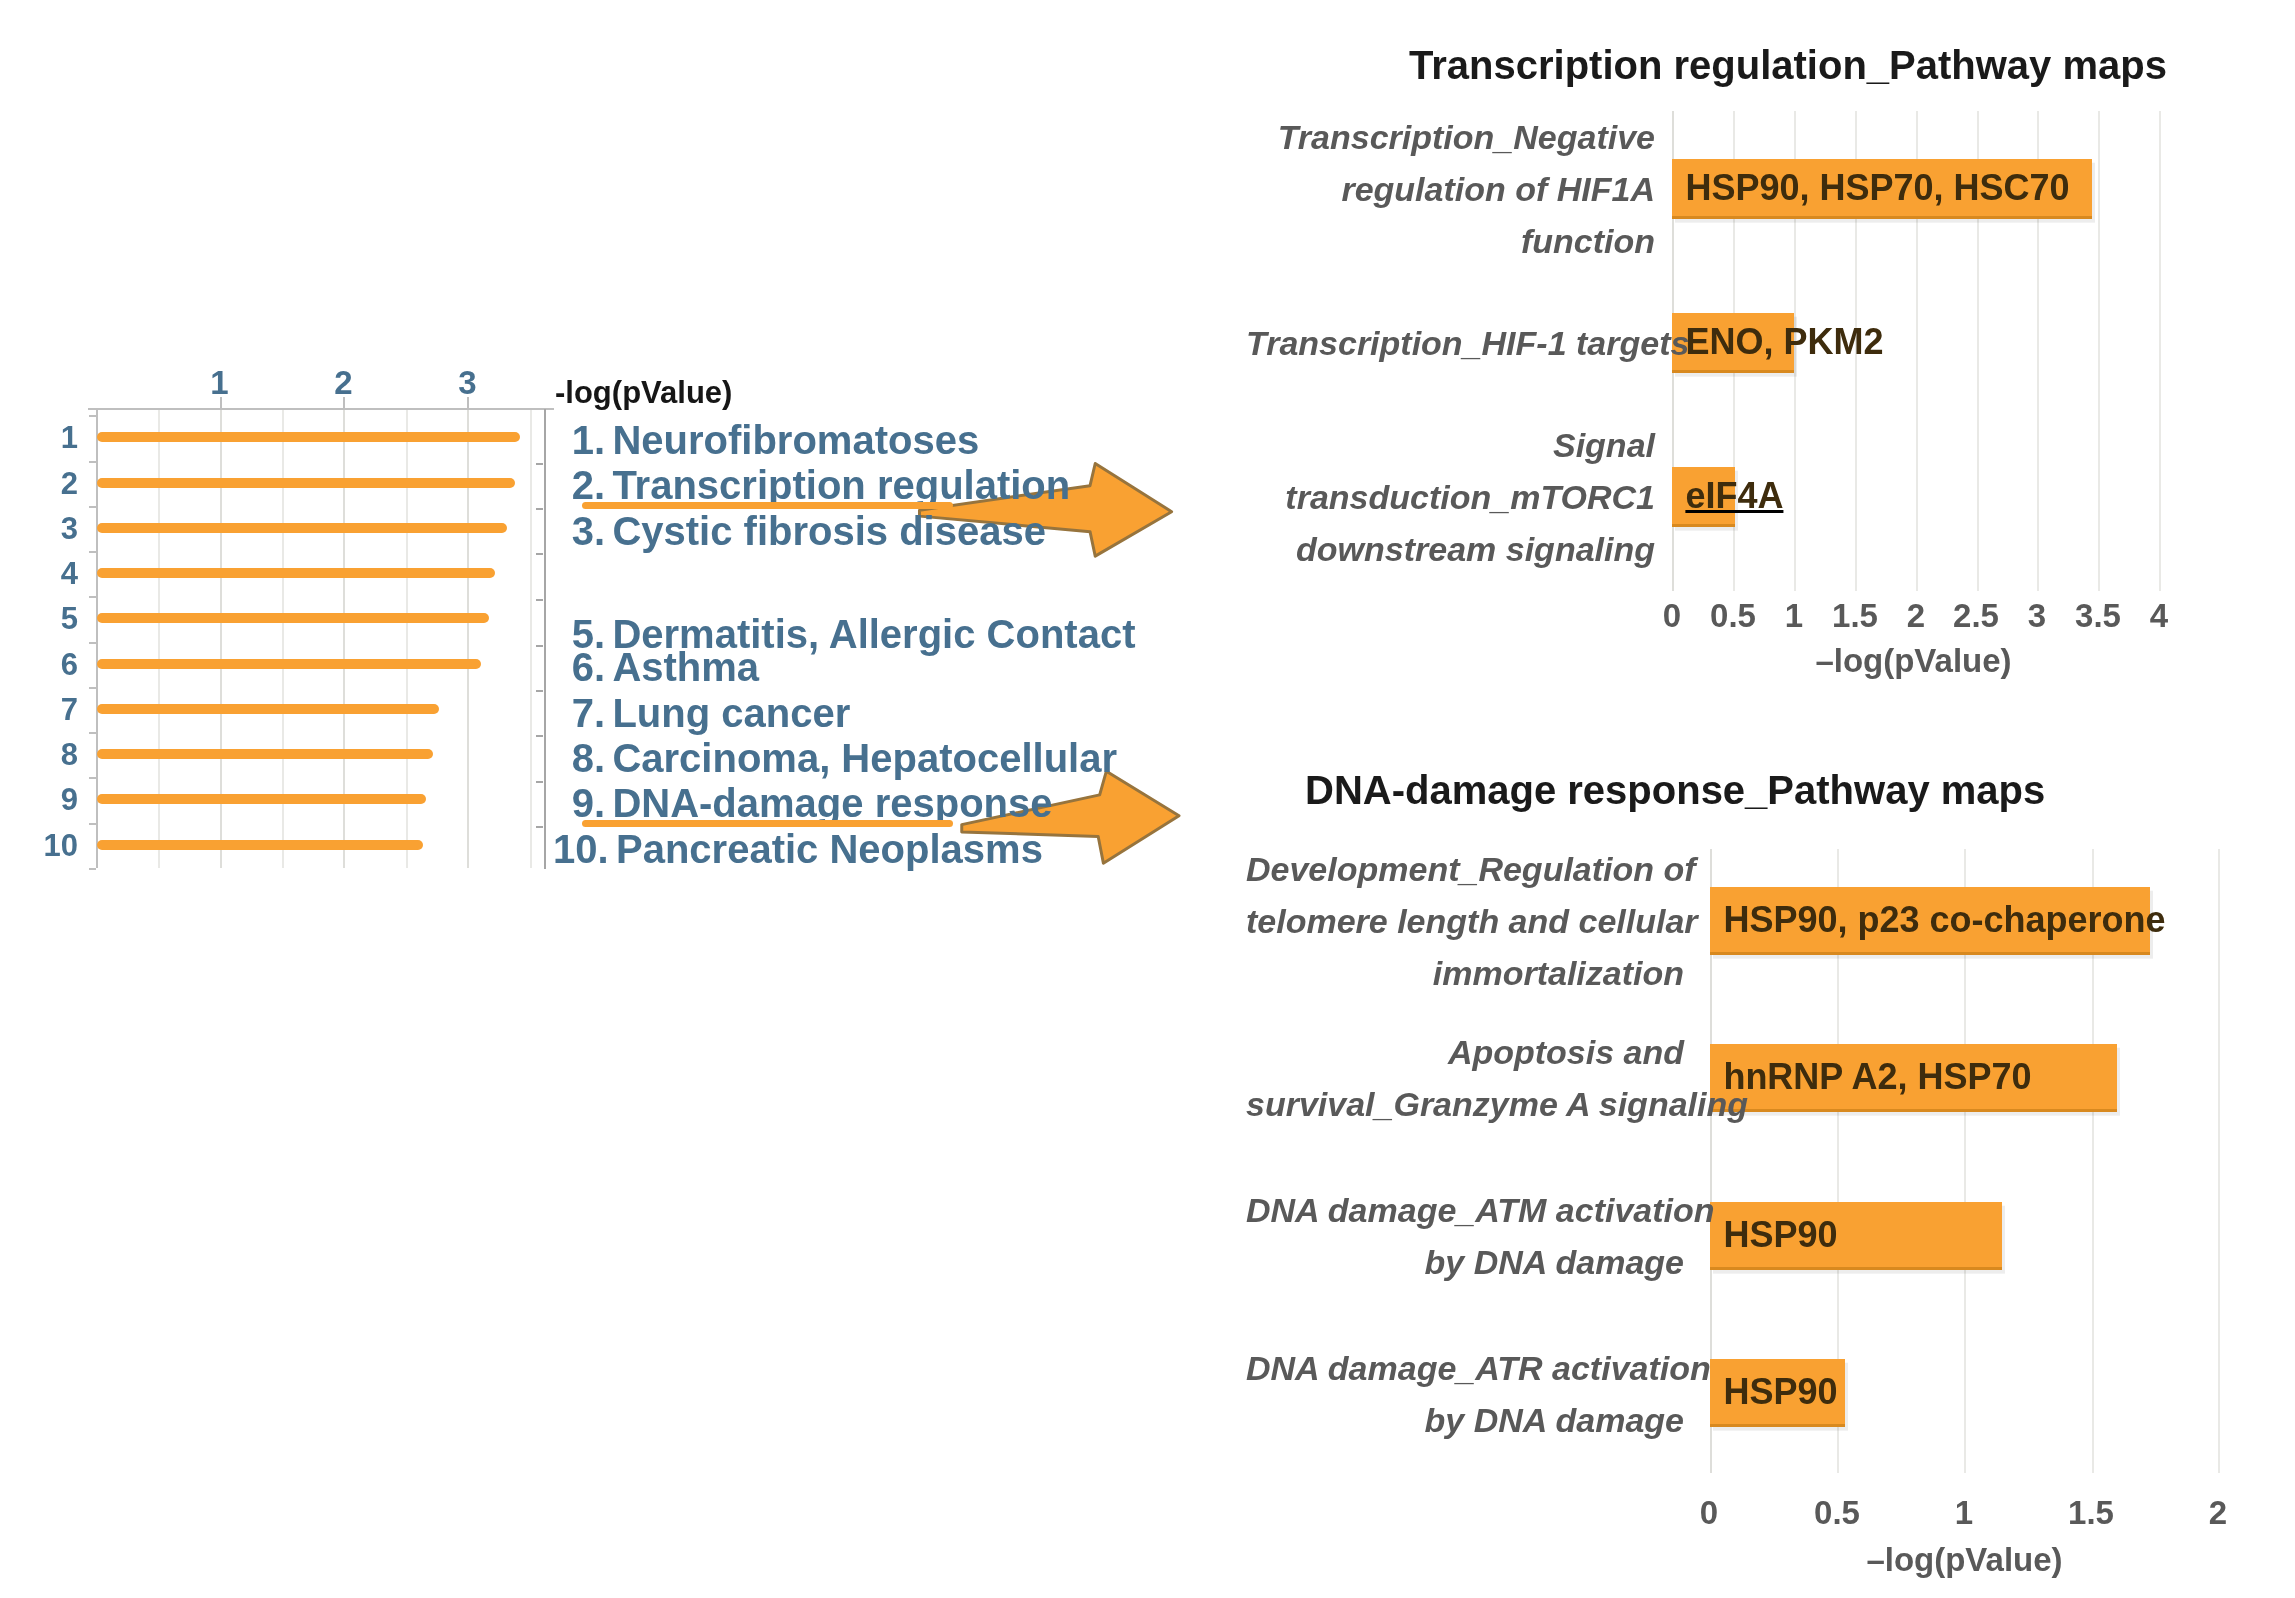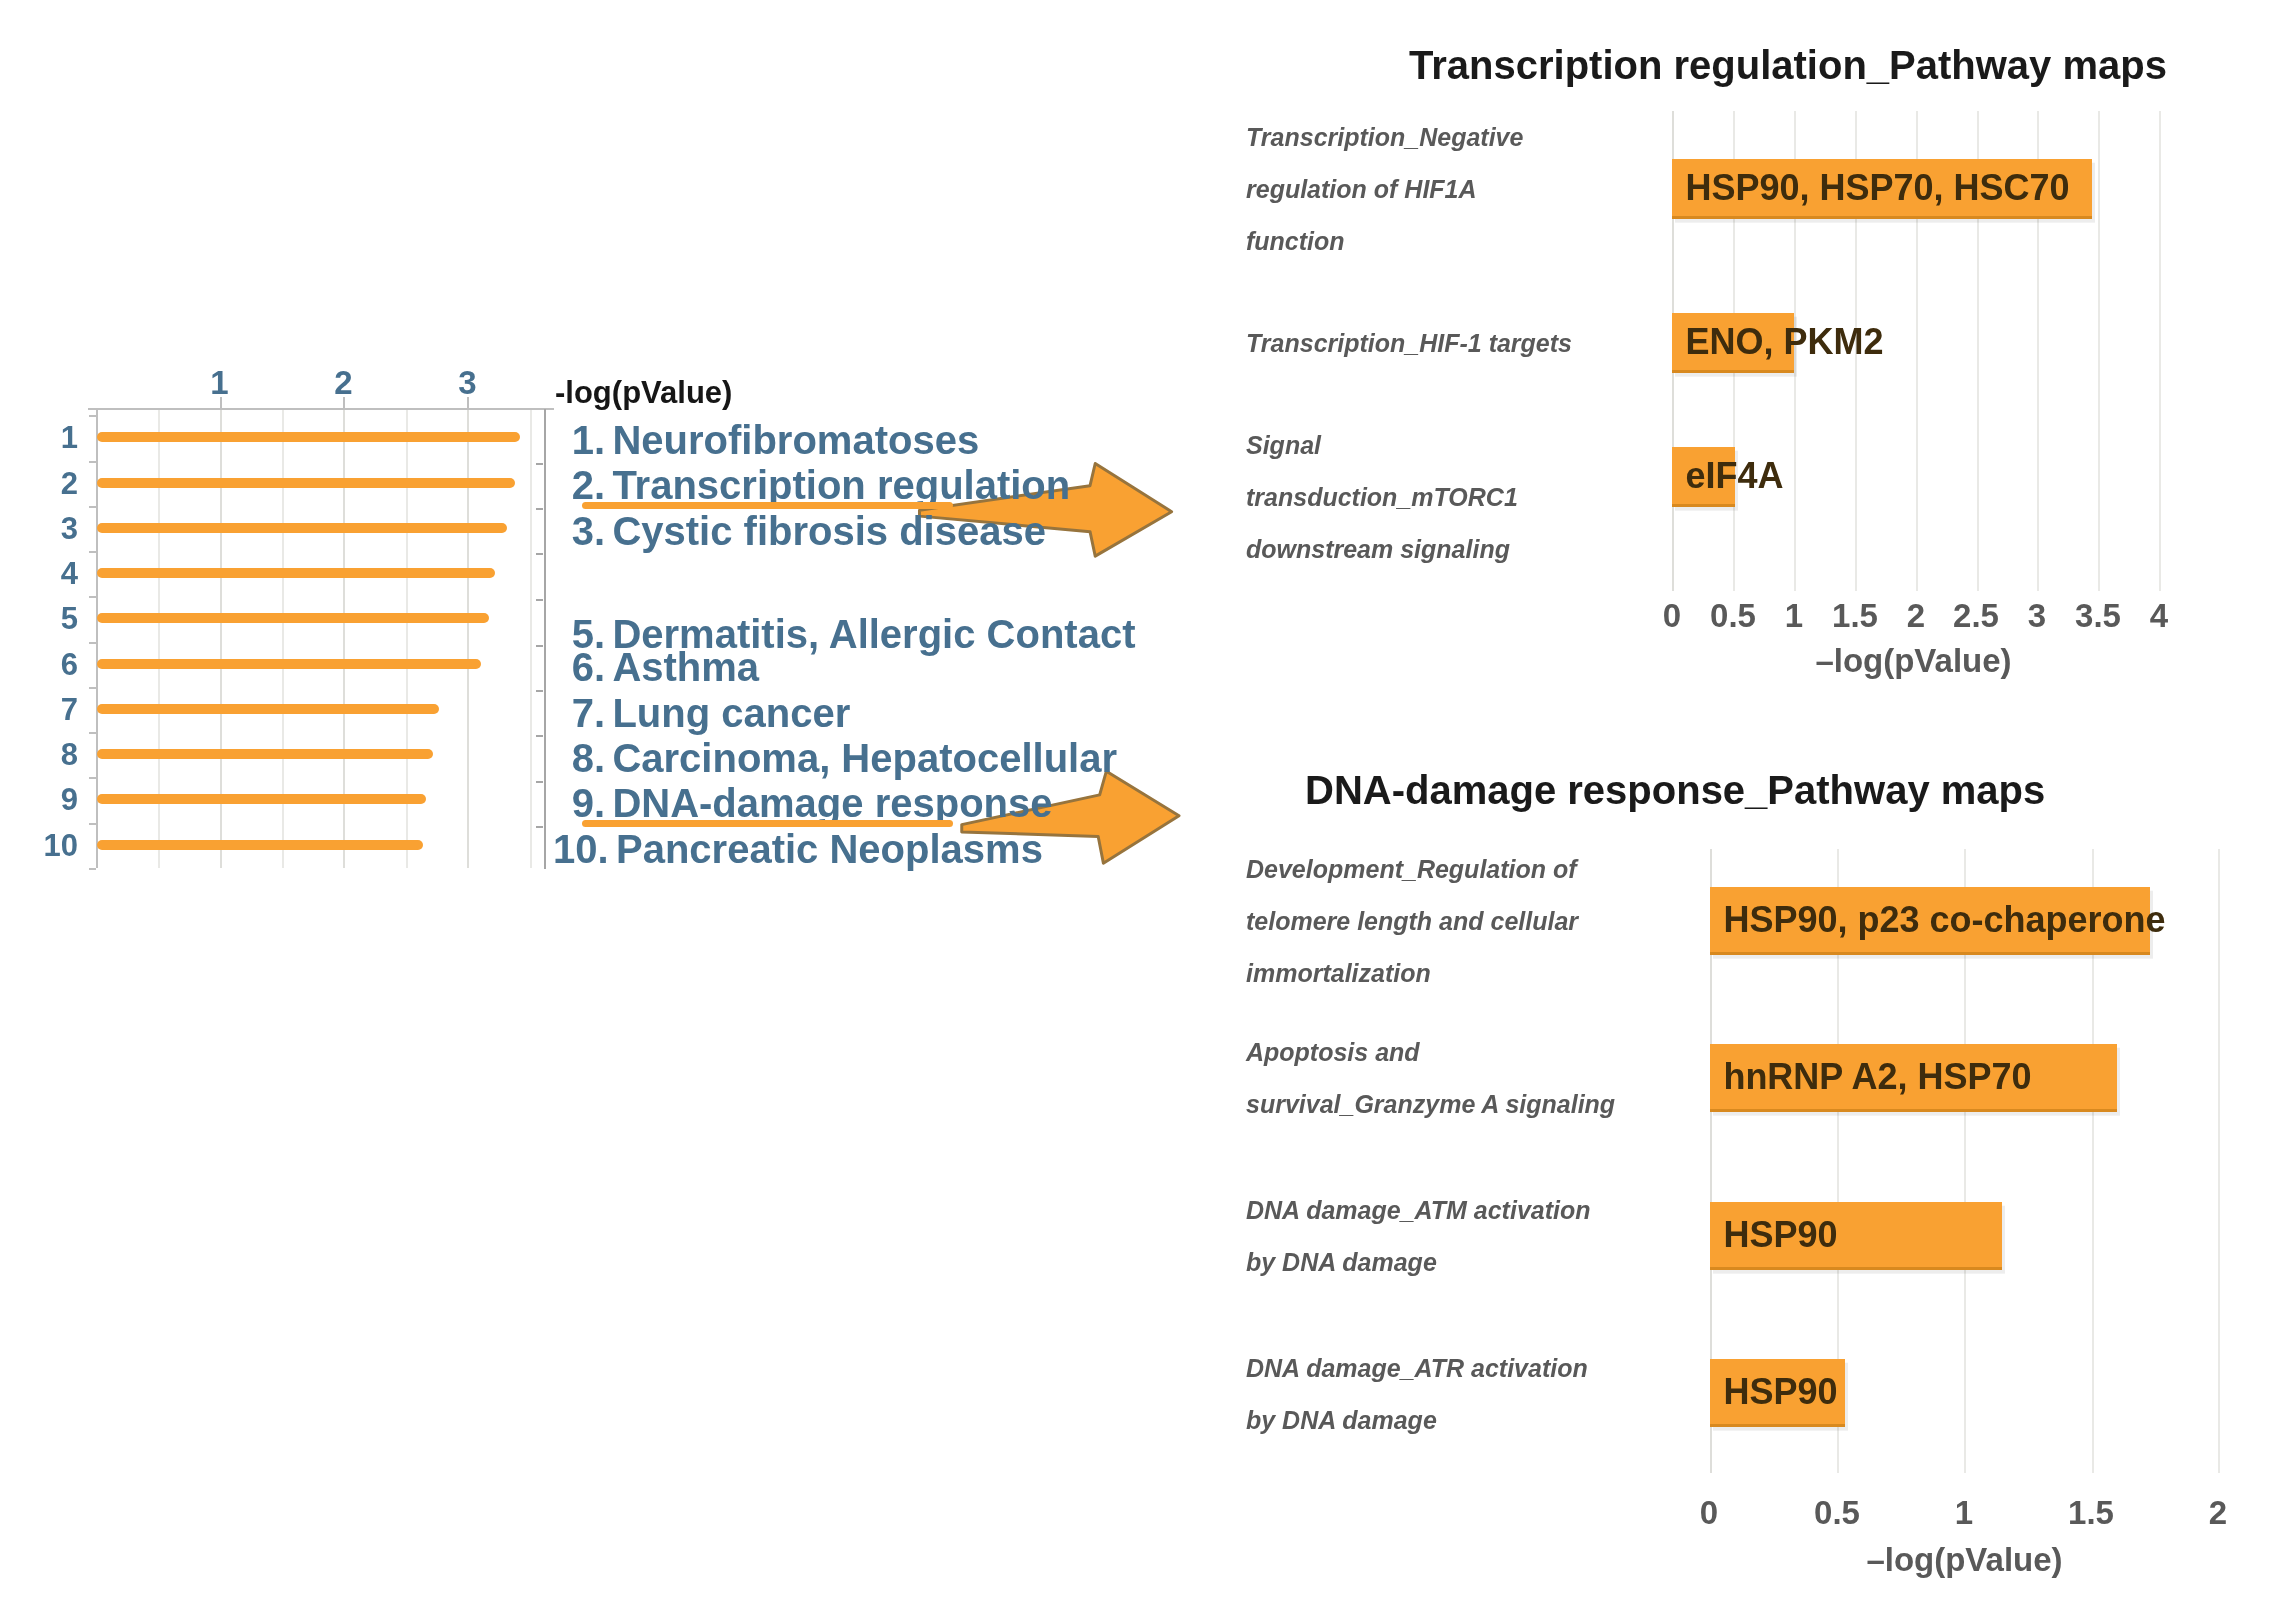--- a/index.html
+++ b/index.html
@@ -17,21 +17,21 @@
   html,body{margin:0;padding:0;background:#fff;}
   body{font-family:"Liberation Sans", sans-serif;}
   #fig{position:relative;width:2295px;height:1598px;background:#fff;overflow:hidden;}
   .abs{position:absolute;}
   .main-title{font-weight:bold;font-size:40px;color:var(--titleblack);text-align:center;white-space:nowrap;}
   .mf-title{font-weight:bold;font-size:56px;color:#111;text-align:center;white-space:nowrap;}
   .blue{color:var(--steel);font-weight:bold;}
   .axis-header{font-weight:bold;font-size:31px;color:#161616;white-space:nowrap;}
   .tick-label{color:var(--graytext);font-weight:bold;font-size:33px;text-align:center;}
   .xlabel{color:var(--graytext);font-weight:bold;font-size:33px;text-align:center;}
-  .cat-line{font-style:italic;font-weight:bold;color:var(--graytext);font-size:25px;line-height:52px;height:52px;text-align:left;white-space:nowrap;}
+  .cat-line{font-style:italic;font-weight:bold;color:var(--graytext);font-size:34px;line-height:52px;height:52px;text-align:right;white-space:nowrap;}
   .hbar{background:var(--orange);border-bottom:3.7px solid var(--orange-dark);box-shadow:3px 3.7px 0 rgba(0,0,0,0.07);}
   .hbar .bar-text{display:block;padding-left:13.4px;font-size:36px;font-weight:bold;color:var(--barlabel);white-space:nowrap;}
   .mf-bar{background:var(--orange);border-radius:5.2px;}
   .legend-row{font-size:40px;font-weight:bold;color:var(--steel);line-height:45px;height:45px;white-space:nowrap;}
   .lnum{display:inline-block;min-width:52px;text-align:right;}
   .llab{margin-left:7.4px;}
   .row-label{font-size:31px;font-weight:bold;color:var(--steel);line-height:45px;height:45px;text-align:right;}
   .underline-bar{background:var(--orange);border-radius:3.7px;}
   .gridline{width:1.5px;}
   .axisline{background:var(--axis);}
@@ -129,21 +129,21 @@
     <div class="abs gridline" style="left: 1977px; top: 111px; height: 480px; background: var(--grid);"></div>
     <div class="abs gridline" style="left: 2037px; top: 111px; height: 480px; background: var(--grid);"></div>
     <div class="abs gridline" style="left: 2098px; top: 111px; height: 480px; background: var(--grid);"></div>
     <div class="abs gridline" style="left: 2159px; top: 111px; height: 480px; background: var(--grid);"></div>
     <div class="abs hbar" style="left: 1672px; top: 159px; width: 420px; height: 57px;">
       <span class="bar-text" style="line-height: 57px;">HSP90, HSP70, HSC70</span>
     </div>
     <div class="abs hbar" style="left: 1672px; top: 313px; width: 122px; height: 57px;">
       <span class="bar-text" style="line-height: 57px;">ENO, PKM2</span>
     </div>
-    <div class="abs hbar" style="left: 1672px; top: 447px; width: 63px; height: 57px;">
+    <div class="abs hbar" style="left: 1672px; top: 467px; width: 63px; height: 57px; text-decoration: underline;">
       <span class="bar-text" style="line-height: 57px;">eIF4A</span>
     </div>
     <div class="abs" style="left: 1246px; width: 409px; top: 111px;">
       <div class="cat-line">Transcription_Negative</div>
       <div class="cat-line">regulation of HIF1A</div>
       <div class="cat-line">function</div>
     </div>
     <div class="abs" style="left: 1246px; width: 409px; top: 317px;">
       <div class="cat-line">Transcription_HIF-1 targets</div>
     </div>

